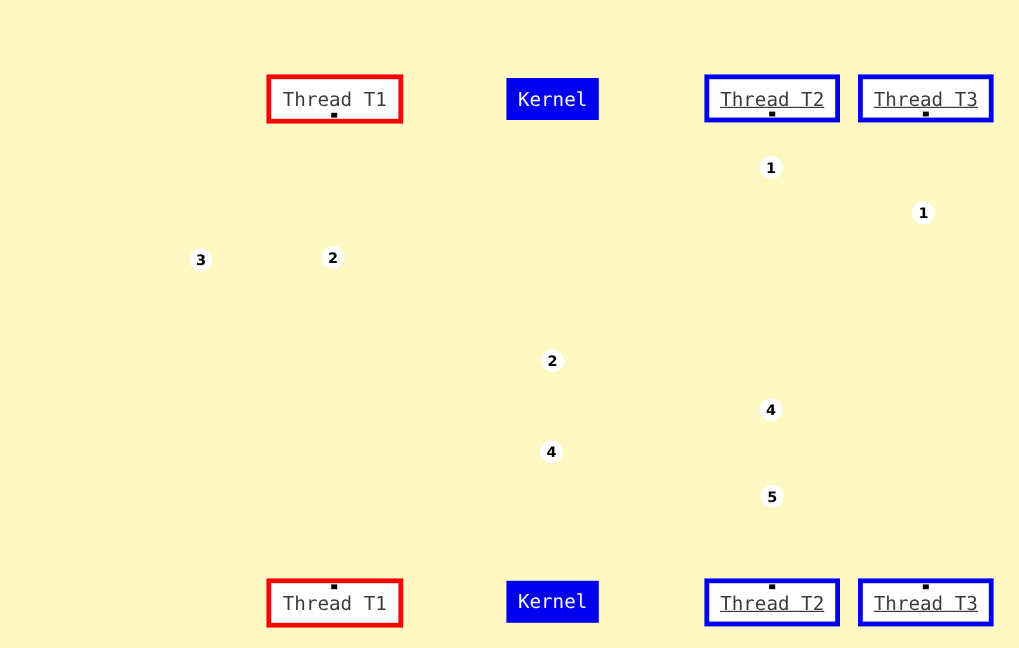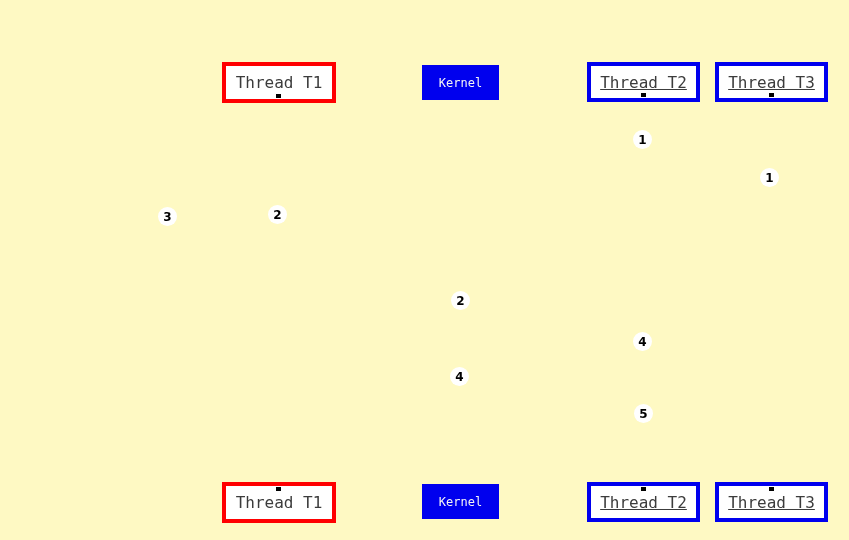--- a/index.html
+++ b/index.html
@@ -24,21 +24,21 @@
     justify-content: center;
     font-size: 16px;
     color: #3c3c3c;
     white-space: nowrap;
   }
   .box.red-border  { border: 4px solid #ff0000; }
   .box.blue-border { border: 4px solid #0000ee; text-decoration: underline; }
   .box.kernel {
     background: #0000ee;
     color: #f5f5f5;
-    font-size: 12px;
+    font-size: 16px;
   }
   .notch {
     position: absolute;
     left: 50%;
     width: 5px;
     height: 4px;
     margin-left: -3px;
     background: #000000;
   }
   .notch.bottom { bottom: 1px; }

